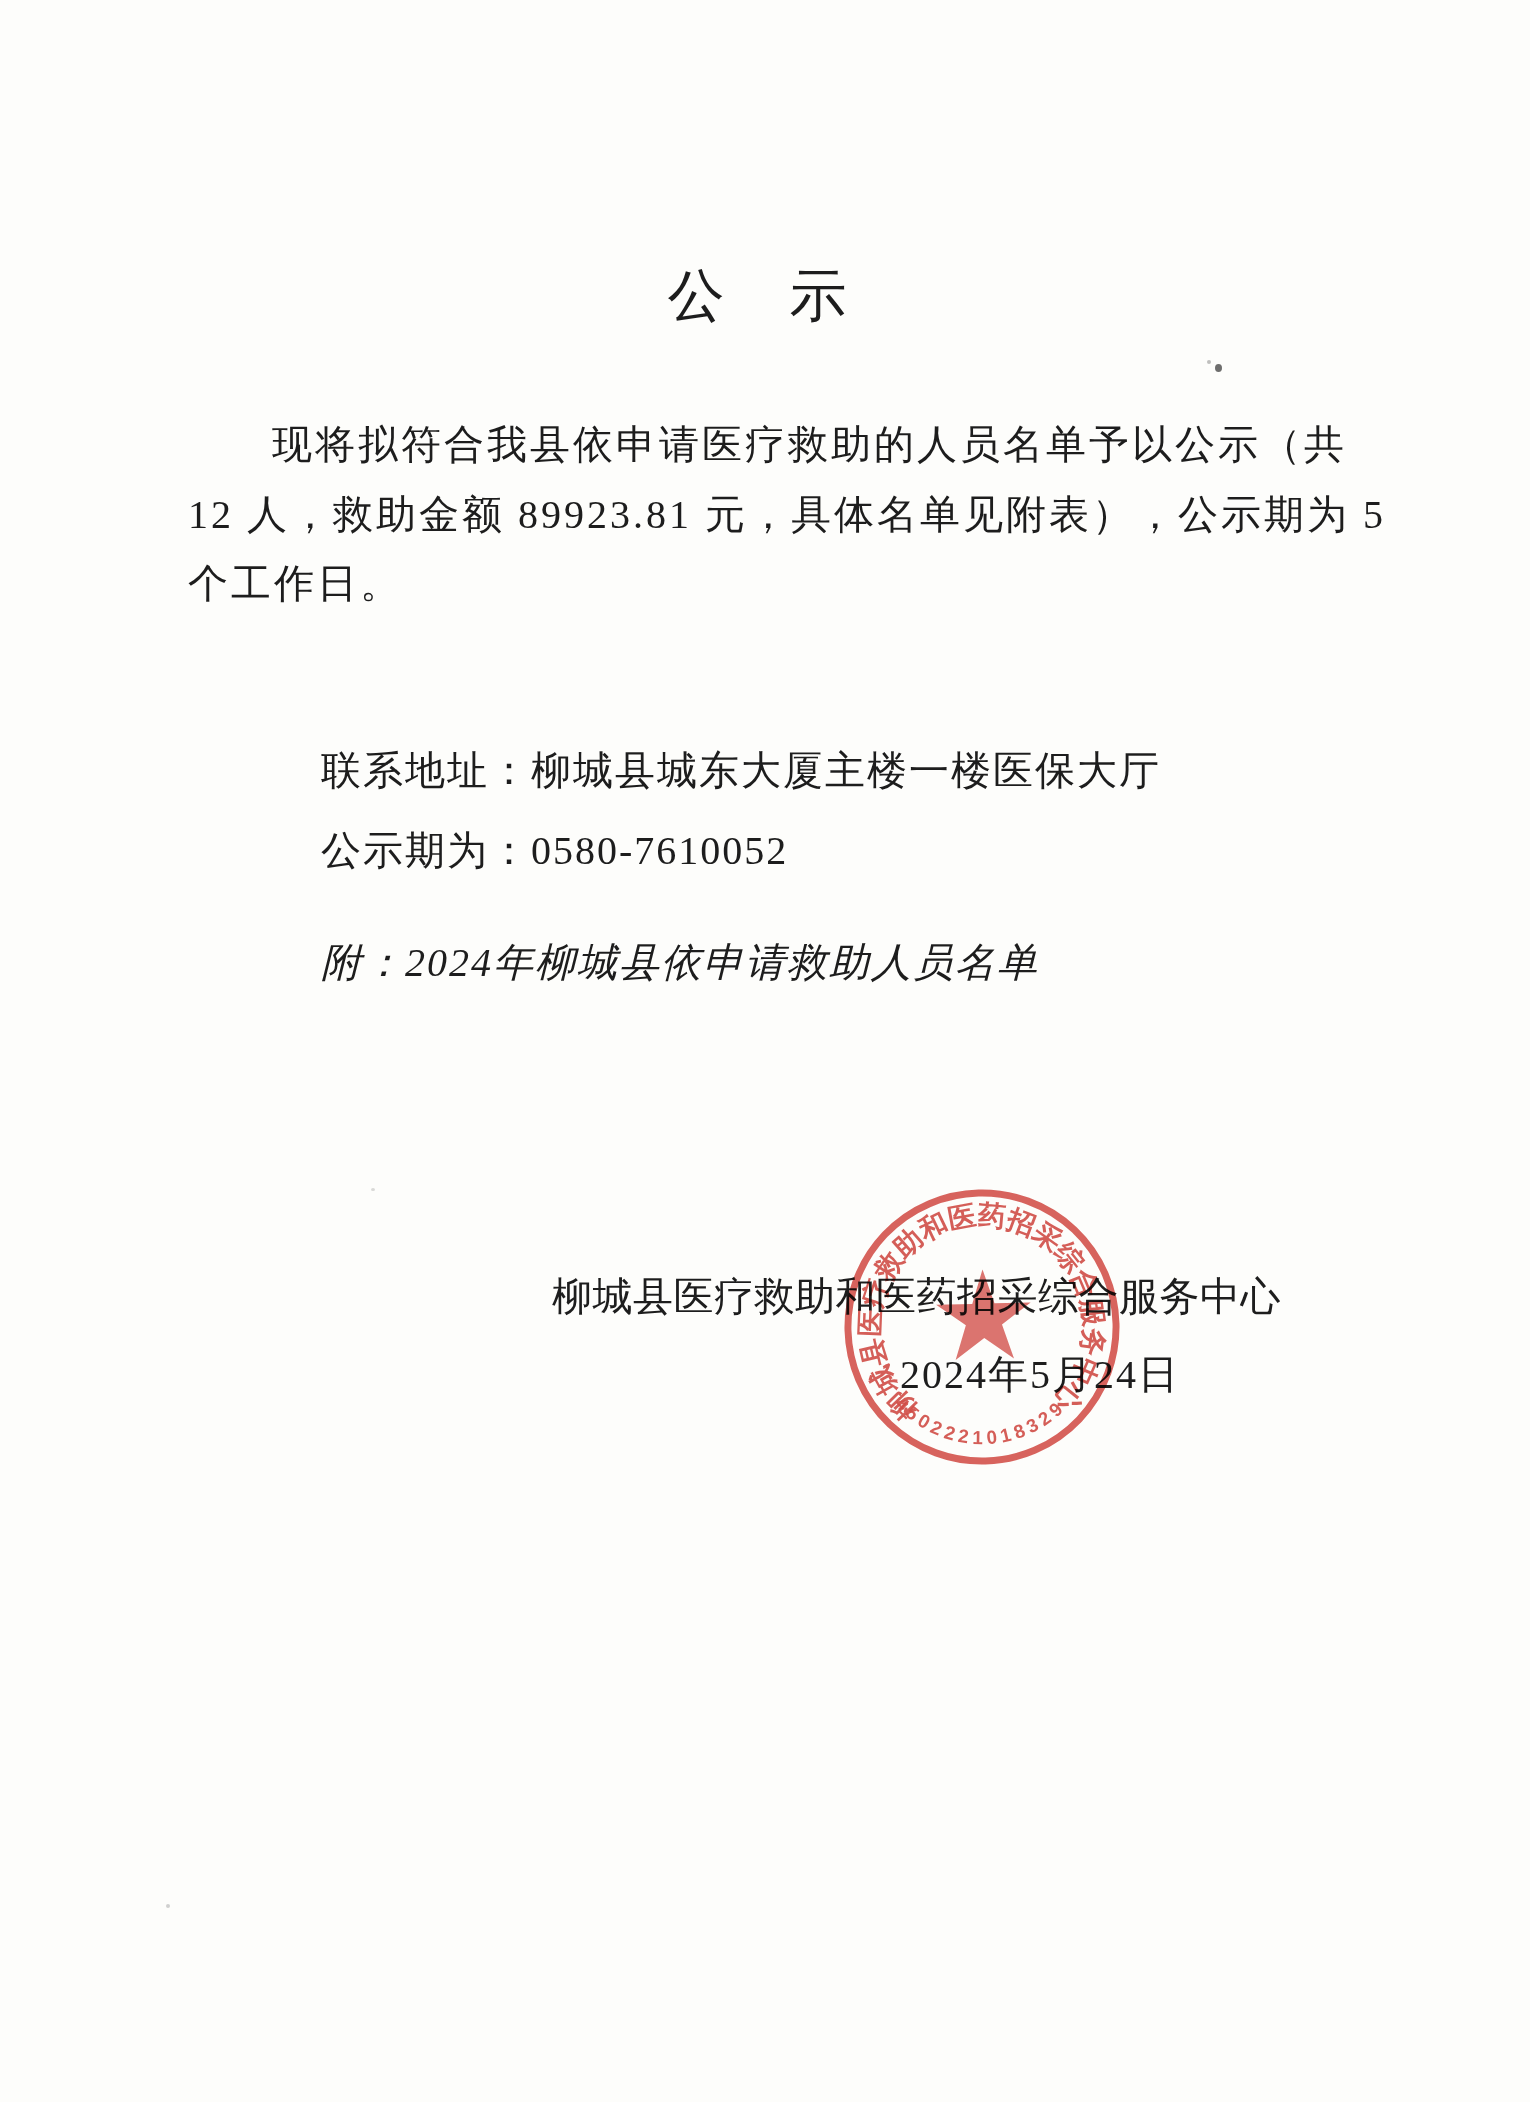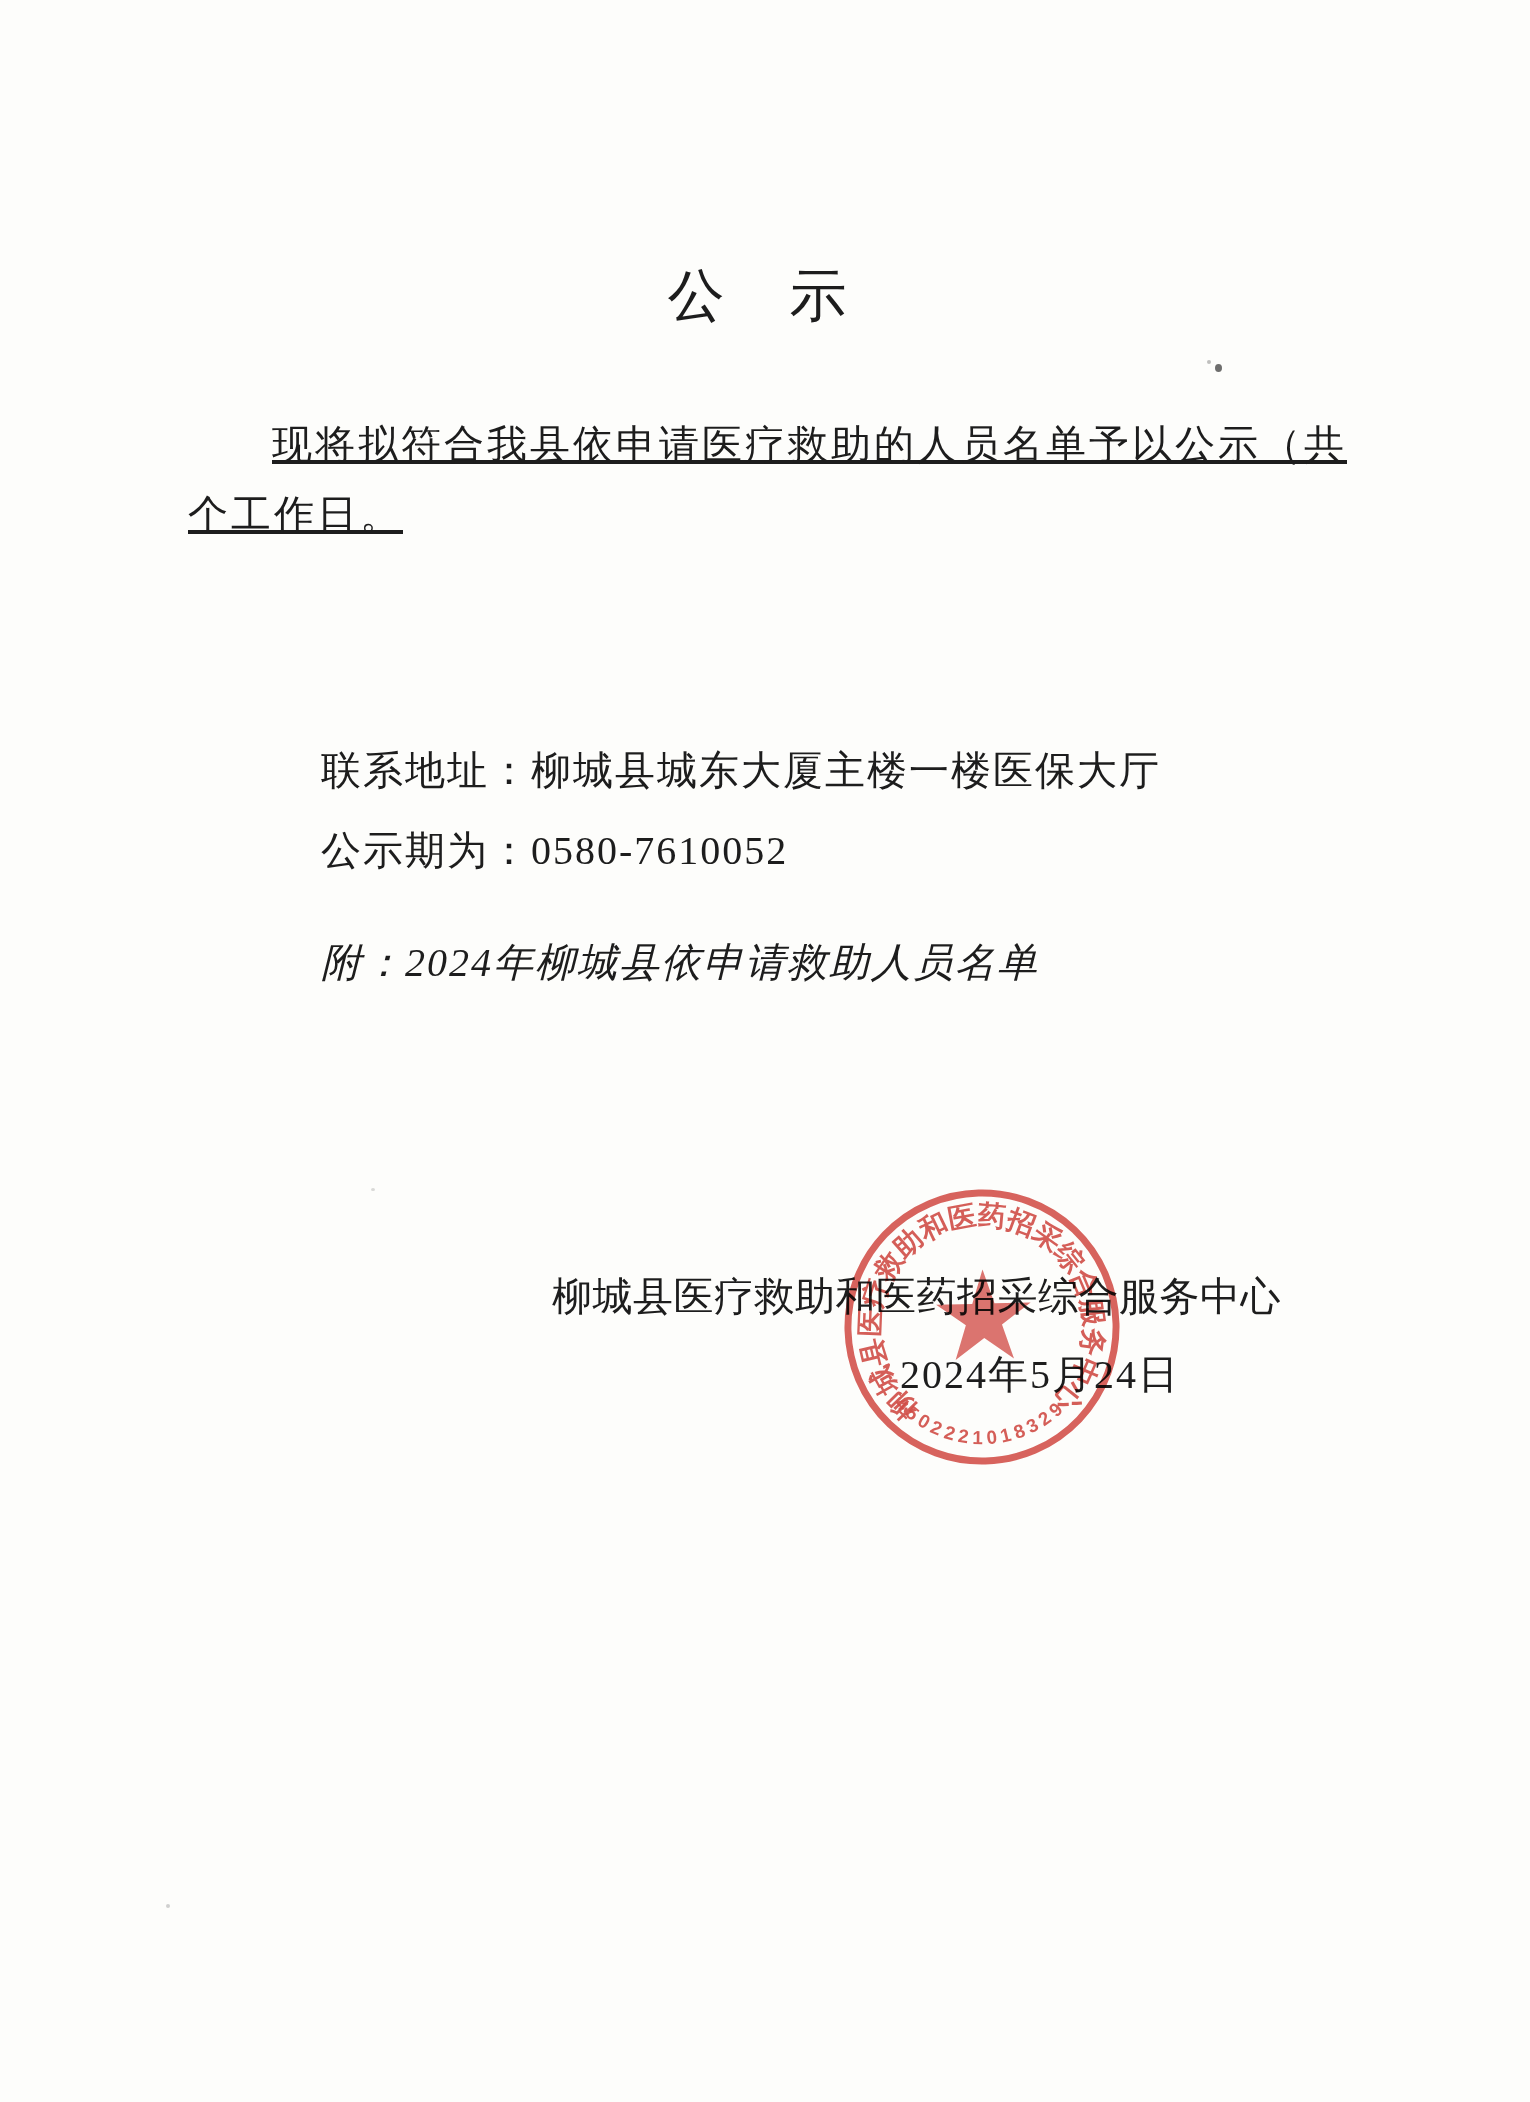--- a/index.html
+++ b/index.html
@@ -15,21 +15,21 @@
   .title{
     position:absolute;top:258px;left:0;right:12px;margin:0;
     text-align:center;
     font-size:57px;font-weight:500;letter-spacing:4px;
     white-space:pre;
   }
   .body-para{
     position:absolute;top:410px;left:188px;width:1180px;
     font-size:40px;line-height:69.5px;letter-spacing:3px;
   }
-  .body-line{white-space:pre;text-decoration:underline;}
+  .body-line{white-space:pre;}
   .body-line.indent{padding-left:84px;}
   .info-line{
     position:absolute;left:273px;
     font-size:40px;line-height:1.15;letter-spacing:2px;white-space:pre;
   }
   .addr{top:702px;}
   .phone{top:782px;}
   .attach{top:894px;font-style:italic;}
   .org-line{
     position:absolute;left:552px;top:1274px;
@@ -55,20 +55,21 @@
 </style>
 </head>
 <body>
 
 <div class="page">
 
   <h1 class="title">公　示</h1>
 
   <div class="body-para">
     <div class="body-line indent">现将拟符合我县依申请医疗救助的人员名单予以公示（共</div>
+    <div class="body-line">12 人，救助金额 89923.81 元，具体名单见附表），公示期为 5</div>
     <div class="body-line">个工作日。</div>
   </div>
 
   <div class="info-line addr">
     <span>联系地址：</span><span>柳城县城东大厦主楼一楼医保大厅</span>
   </div>
 
   <div class="info-line phone">
     <span>公示期为：</span><span>0580-7610052</span>
   </div>

